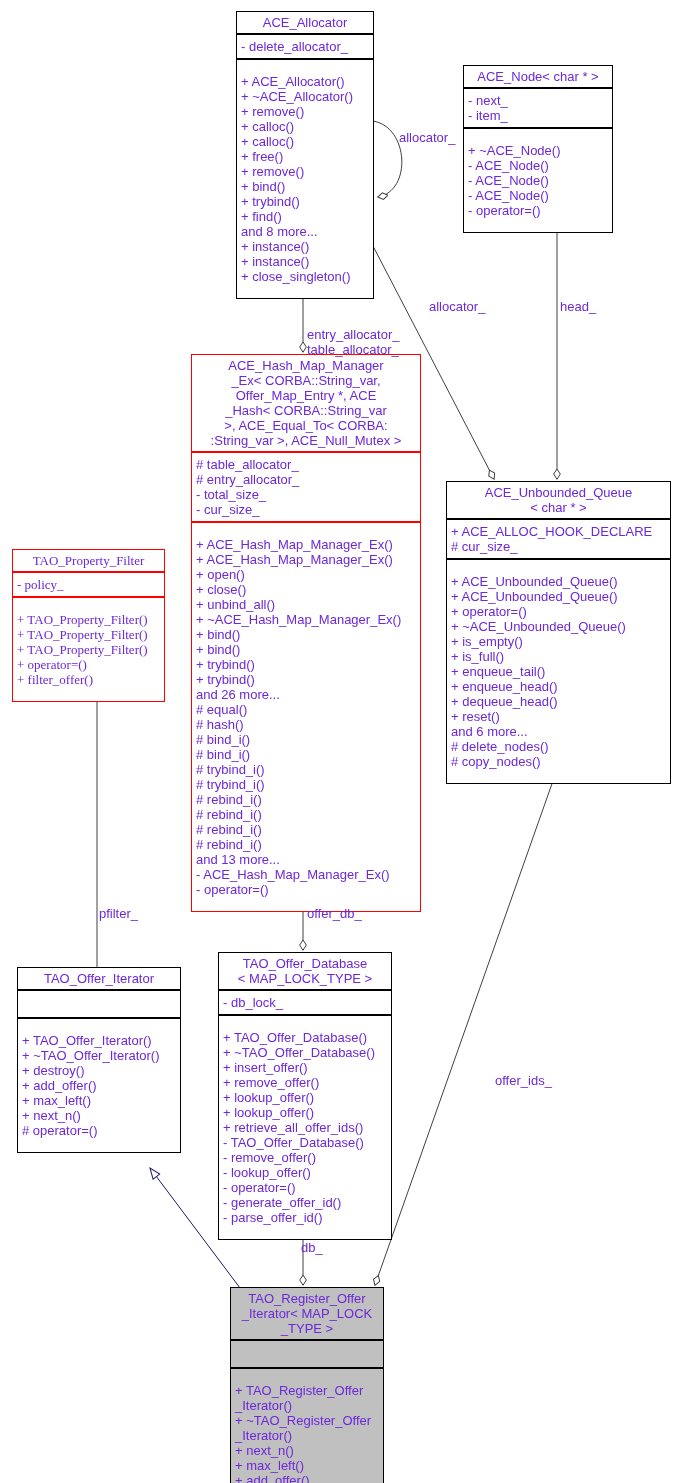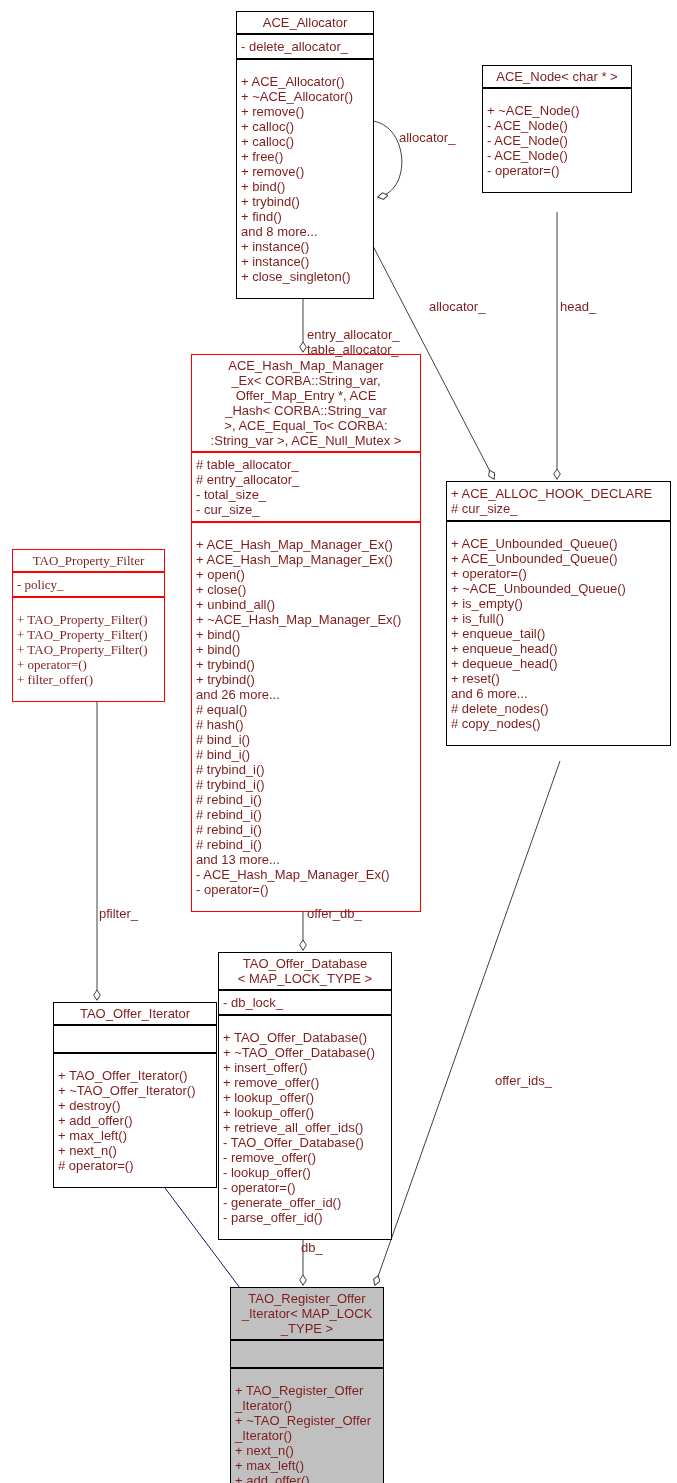--- a/index.html
+++ b/index.html
@@ -1,18 +1,18 @@
 <!DOCTYPE html>
 <html style="--bg: #ffffff; --border: #000000; --red: #ff0000; --grayfill: #c0c0c0; --edge: #404040; --inherit: #191970;"><head>
 <meta charset="utf-8">
 <style>
   html,body{margin:0;padding:0;background:#fff;}
   #canvas{
     position:relative;width:677px;height:1483px;background:var(--bg,#fff);
-    font-family:"Liberation Sans", sans-serif;font-size:13px;color:#7f1d1d;
+    font-family:"Liberation Sans", sans-serif;font-size:13px;color:#6d28d9;
     overflow:hidden;
   }
   #edges{position:absolute;left:0;top:0;width:677px;height:1483px;}
   .edge{stroke:var(--edge,#404040);stroke-width:1;fill:none;}
   .inherit-edge{stroke:var(--inherit,#191970);stroke-width:1;fill:none;}
   .uml-box{
     position:absolute;background:#fff;border:1px solid var(--border,#000);
     line-height:15px;
   }
   .uml-box.red{border-color:var(--red,#ff0000);}
@@ -71,23 +71,27 @@
         <div class="row">+ bind()</div>
         <div class="row">+ trybind()</div>
         <div class="row">+ find()</div>
         <div class="row">and 8 more...</div>
         <div class="row">+ instance()</div>
         <div class="row">+ instance()</div>
         <div class="row">+ close_singleton()</div>
       </div>
   </div>
 
-  <div class="uml-box" style="left:482px;top:65px;width:148px;">
+  <div class="uml-box" style="left:463px;top:65px;width:148px;">
     <div class="sec title-sec">
         <div class="row">ACE_Node&lt; char * &gt;</div>
+      </div>
+    <div class="sec attr-sec">
+        <div class="row">- next_</div>
+        <div class="row">- item_</div>
       </div>
     <div class="sec method-sec">
         <div class="row">+ ~ACE_Node()</div>
         <div class="row">- ACE_Node()</div>
         <div class="row">- ACE_Node()</div>
         <div class="row">- ACE_Node()</div>
         <div class="row">- operator=()</div>
       </div>
   </div>
 
@@ -144,20 +148,24 @@
     <div class="sec method-sec">
         <div class="row">+ TAO_Property_Filter()</div>
         <div class="row">+ TAO_Property_Filter()</div>
         <div class="row">+ TAO_Property_Filter()</div>
         <div class="row">+ operator=()</div>
         <div class="row">+ filter_offer()</div>
       </div>
   </div>
 
   <div class="uml-box" style="left:446px;top:481px;width:223px;">
+    <div class="sec title-sec">
+        <div class="row">ACE_Unbounded_Queue</div>
+        <div class="row">&lt; char * &gt;</div>
+      </div>
     <div class="sec attr-sec">
         <div class="row">+ ACE_ALLOC_HOOK_DECLARE</div>
         <div class="row"># cur_size_</div>
       </div>
     <div class="sec method-sec">
         <div class="row">+ ACE_Unbounded_Queue()</div>
         <div class="row">+ ACE_Unbounded_Queue()</div>
         <div class="row">+ operator=()</div>
         <div class="row">+ ~ACE_Unbounded_Queue()</div>
         <div class="row">+ is_empty()</div>
@@ -190,21 +198,21 @@
         <div class="row">+ retrieve_all_offer_ids()</div>
         <div class="row">- TAO_Offer_Database()</div>
         <div class="row">- remove_offer()</div>
         <div class="row">- lookup_offer()</div>
         <div class="row">- operator=()</div>
         <div class="row">- generate_offer_id()</div>
         <div class="row">- parse_offer_id()</div>
       </div>
   </div>
 
-  <div class="uml-box" style="left:17px;top:1002px;width:162px;margin-left:36px;">
+  <div class="uml-box" style="left:17px;top:967px;width:162px;">
     <div class="sec title-sec">
         <div class="row">TAO_Offer_Iterator</div>
       </div>
     <div class="sec attr-sec"></div>
     <div class="sec method-sec">
         <div class="row">+ TAO_Offer_Iterator()</div>
         <div class="row">+ ~TAO_Offer_Iterator()</div>
         <div class="row">+ destroy()</div>
         <div class="row">+ add_offer()</div>
         <div class="row">+ max_left()</div>

